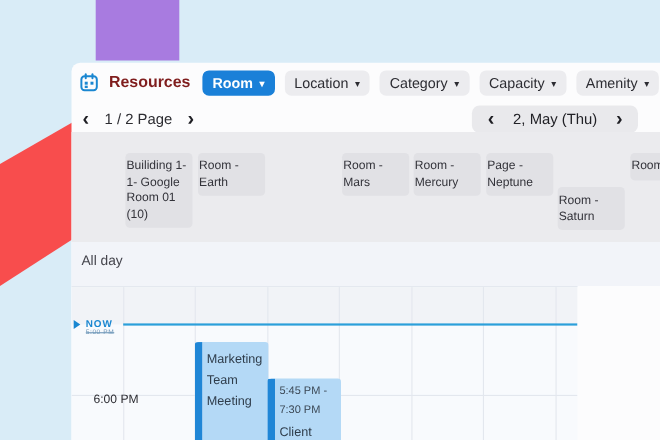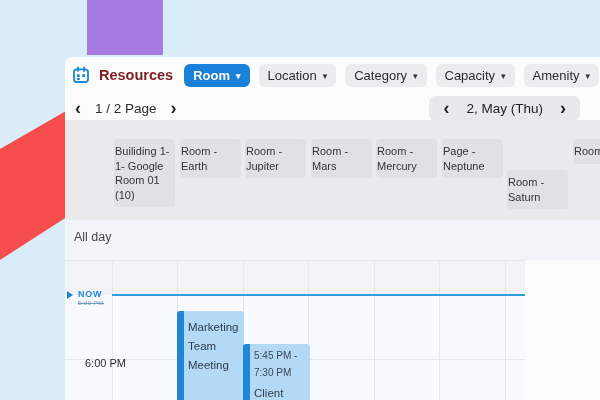--- a/index.html
+++ b/index.html
@@ -111,21 +111,20 @@
     <div class="date-box">
       <span class="chev">‹</span>
       <span>2, May (Thu)</span>
       <span class="chev">›</span>
     </div>
   </div>
 
   <div class="header-band">
     <div class="res-box" style="left:49px;">Builiding 1-1- Google Room 01 (10)</div>
     <div class="res-box" style="left:115px;">Room - Earth</div>
-    <div class="res-box" style="left:180px;">Room - Jupiter</div>
     <div class="res-box" style="left:246px;">Room - Mars</div>
     <div class="res-box" style="left:311px;">Room - Mercury</div>
     <div class="res-box" style="left:377px;">Page - Neptune</div>
     <div class="res-box" style="left:442px;margin-top:31px;">Room - Saturn</div>
     <div class="res-box" style="left:508px;width:61px;">Room - Sun</div>
   </div>
 
   <div class="allday-row">
     <div class="allday-label">All day</div>
   </div>

